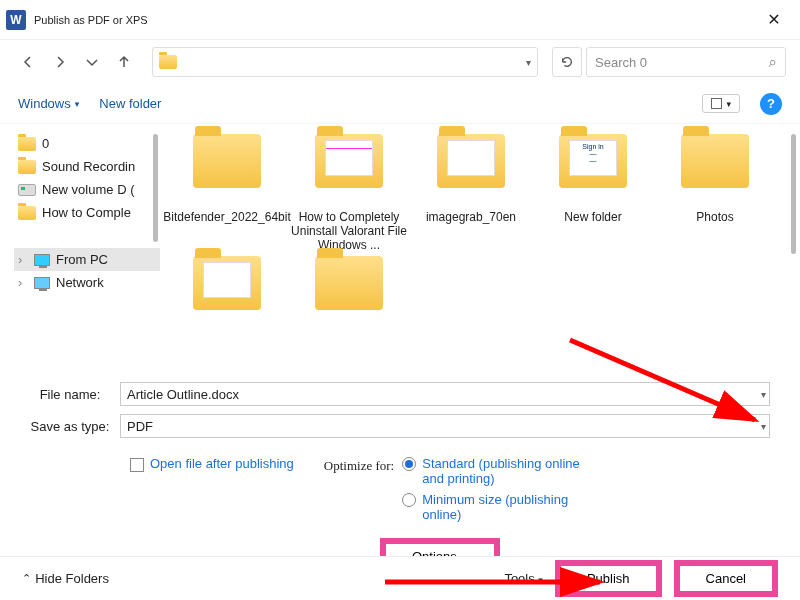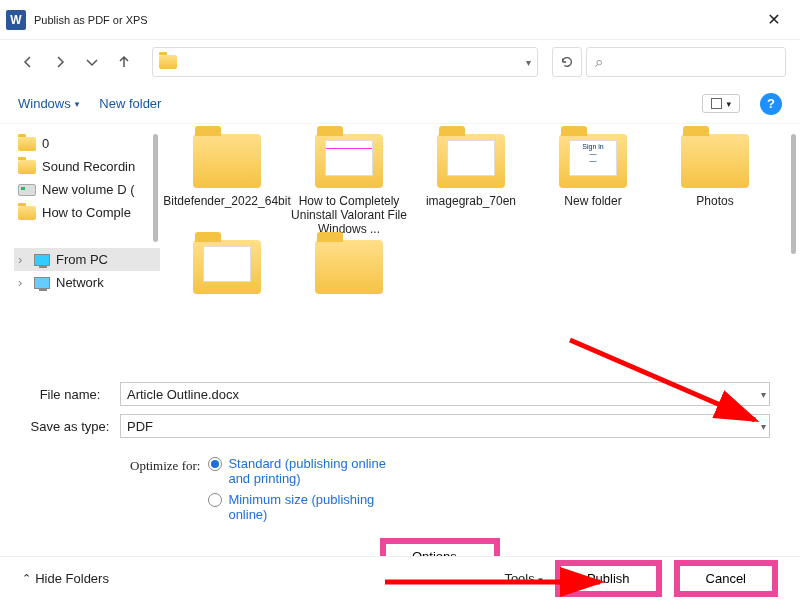--- a/index.html
+++ b/index.html
@@ -27,21 +27,21 @@
   .tree { width:160px; padding: 8px 0 8px 14px; font-size:13px; position:relative; }
   .tree-item { display:flex; align-items:center; gap:6px; padding:4px 4px; cursor:pointer; white-space:nowrap; overflow:hidden; text-overflow:ellipsis; }
   .tree-item.sel { background:#e6e6e6; }
   .tree-item .chev { width:10px; color:#888; }
   .drive-ico { width:18px; height:12px; background:#ddd; border:1px solid #aaa; border-radius:2px; position:relative; }
   .drive-ico:before{content:"";position:absolute;left:2px;top:2px;width:4px;height:3px;background:#2b6;}
   .pc-ico { width:16px;height:12px;background:#3cf;border:1px solid #888;position:relative;}
   .pc-ico:after{content:"";position:absolute;bottom:-3px;left:4px;width:8px;height:2px;background:#888;}
   .scrollthumb { position:absolute; right:2px; width:5px; background:#bbb; border-radius:3px; }
   .grid { flex:1; padding: 10px 8px; display:flex; flex-wrap:wrap; gap:4px 4px; align-content:flex-start; overflow:hidden; position:relative; }
-  .gitem { width:118px; display:flex; flex-direction:column; align-items:center; text-align:center; cursor:pointer; }
+  .gitem { width:118px; display:flex; flex-direction:column; align-items:center; text-align:center; cursor:pointer;gap:16px; }
   .big-folder { width:68px; height:54px; background:linear-gradient(#ffdf8a,#f5c344); border-radius:4px; position:relative; margin-bottom:6px; }
   .big-folder:before { content:""; position:absolute; top:-8px; left:2px; width:26px; height:10px; background:#f5c344; border-radius:3px 3px 0 0; }
   .big-folder .overlay { position:absolute; top:6px; left:10px; width:48px; height:36px; background:#fff; border:1px solid #ddd; font-size:6px; padding:2px; overflow:hidden; }
   .gitem .lbl { font-size:12px; line-height:14px; max-height:56px; overflow:hidden; }
   .form { padding: 8px 30px 4px 30px; }
   .frow { display:flex; align-items:center; margin-bottom:8px; }
   .frow .flab { width:90px; text-align:center; padding-right:10px; font-size:13px; }
   .combo { flex:1; height:24px; border:1px solid #c9c9c9; display:flex; align-items:center; padding:0 6px; font-size:13px; position:relative; background:#fff; }
   .combo .dd { position:absolute; right:3px; font-size:10px; color:#666; }
   .opts { display:flex; padding: 6px 30px 6px 130px; gap:30px; font-size:13px; }
@@ -94,20 +94,21 @@
   <div class="pathbox">
     <span class="folder-ico"></span>
     <span class="drop" style="font-size:10px;color:#666">▾</span>
   </div>
   <div class="refresh">
       <svg viewBox="0 0 16 16" style="width:14px;height:14px;stroke:#555;fill:none;stroke-width:1.5">
         <path d="M3 8a5 5 0 1 1 2 4 M3 8 V4 M3 8 H7"></path>
       </svg>
     </div>
   <div class="searchbox">
+    <span>Search 0</span>
     <span style="font-size:15px;">⌕</span>
   </div>
 </div>
 
 <div class="toolbar">
   <div class="link">
       <span>Windows</span>
       <span style="font-size:9px">▾</span>
     </div>
   <div class="link">New folder</div>
@@ -203,20 +204,21 @@
   <div class="frow">
     <div class="flab">Save as type:</div>
     <div class="combo">
         <span>PDF</span>
         <span class="dd">▾</span>
       </div>
   </div>
 </div>
 
 <div class="opts">
+  <div><span class="chk"></span><span class="linkblue">Open file after publishing</span></div>
   <div class="col2">
     <div class="lab">Optimize for:</div>
     <div class="radiogrp">
       <div class="r">
           <span class="radio on"></span>
           <span class="linkblue" style="max-width:160px;display:inline-block">Standard (publishing online and printing)</span>
         </div>
       <div class="r">
           <span class="radio"></span>
           <span class="linkblue" style="max-width:160px;display:inline-block">Minimum size (publishing online)</span>

